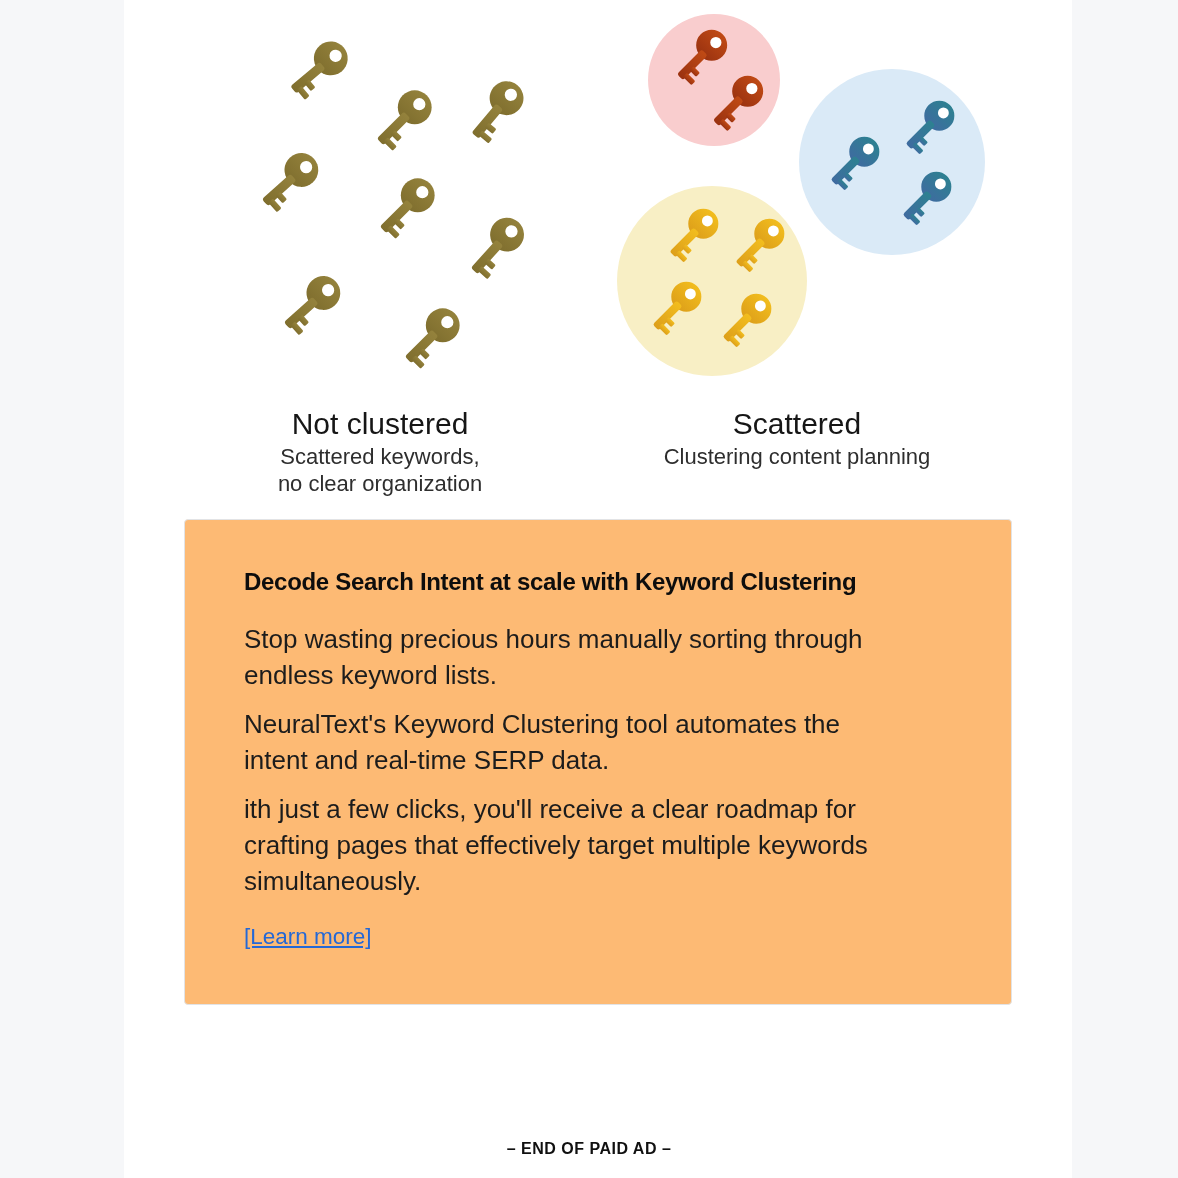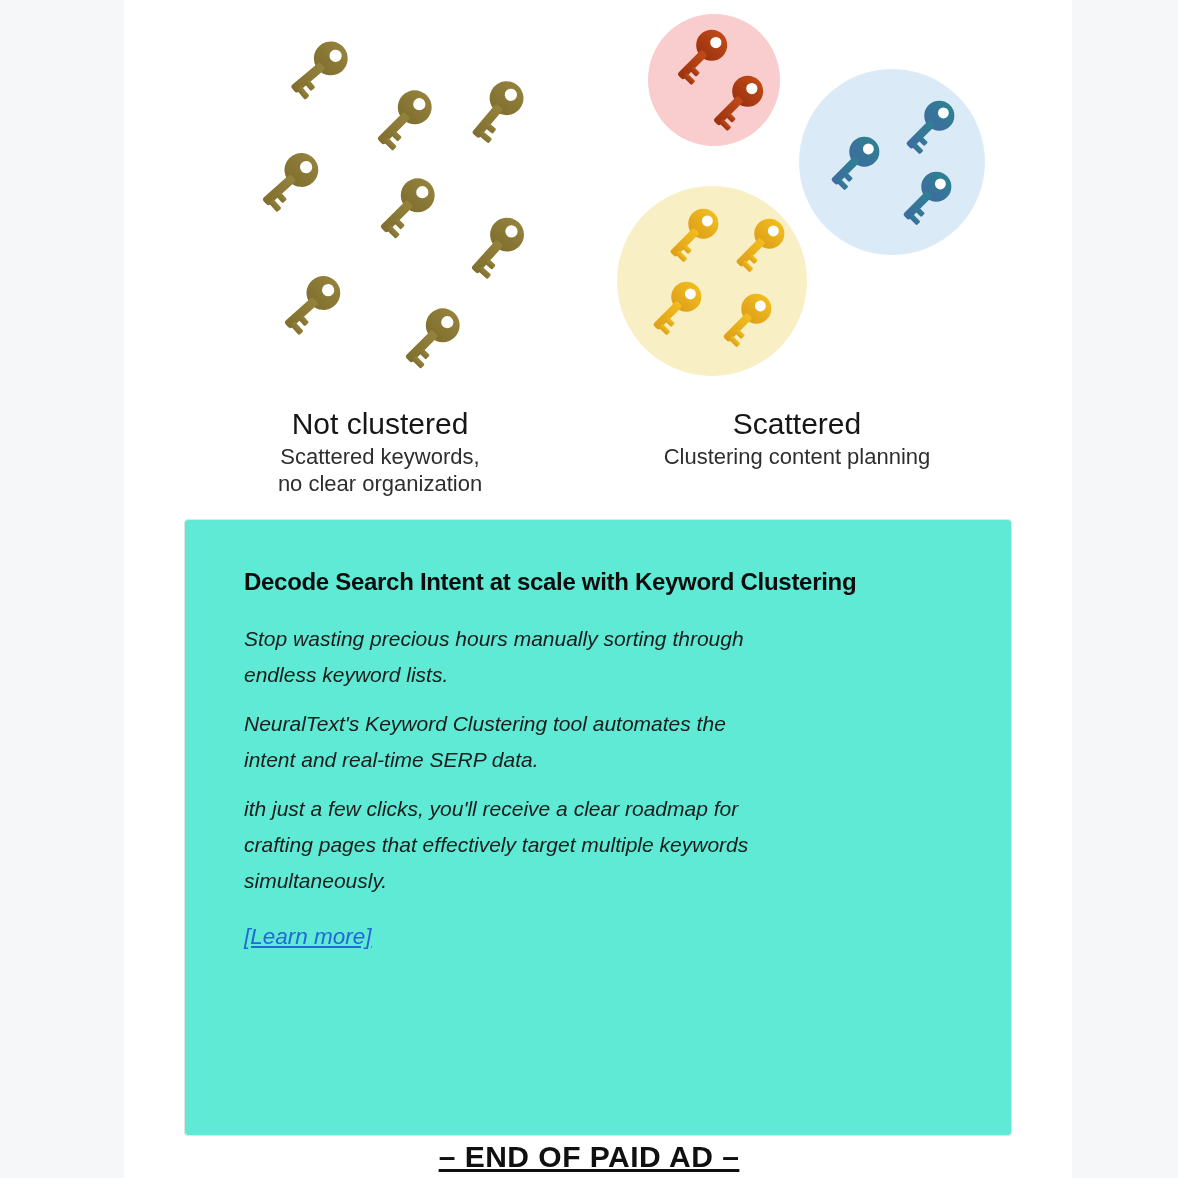--- a/index.html
+++ b/index.html
@@ -23,45 +23,44 @@
   .key svg{display:block;}
 
   .label{position:absolute;text-align:center;}
   .label-left{left:210px;top:405px;width:340px;}
   .label-right{left:622px;top:405px;width:350px;}
   .label-title{font-size:30px;line-height:38px;color:#161616;}
   .label-sub{font-size:22px;line-height:27px;color:#2e2e2e;}
 
   .ad-box{
     position:absolute;left:184px;top:519px;
-    width:828px;height:617px;box-sizing:border-box;
-    background:#5eead4;
+    width:828px;height:486px;box-sizing:border-box;
+    background:#fdba74;
     border:1px solid #e2e3e5;
     border-radius:4px;
     padding:47px 58px 4px 59px;
   }
   .ad-heading{
     margin:0 0 24px 0;
     font-size:24px;line-height:30px;
     font-weight:bold;letter-spacing:-0.3px;
     color:#0d0d0d;
   }
   .ad-para{margin:0 0 13px 0;}
-  .ad-line{display:block;font-size:21px;line-height:36px;color:#1c1c1c;font-style:italic;}
+  .ad-line{display:block;font-size:26px;line-height:36px;color:#1c1c1c;}
   .learn-more{
     display:inline-block;margin-top:8px;
     font-size:22.5px;line-height:34px;
-    text-decoration:underline;cursor:pointer;font-style:italic;
+    text-decoration:underline;cursor:pointer;
   }
   .footer{
     position:absolute;left:0;top:1140px;width:1178px;
     text-align:center;
-    font-size:30px;font-weight:bold;letter-spacing:0.5px;
+    font-size:16px;font-weight:bold;letter-spacing:0.5px;
     color:#101010;
-    text-decoration:underline;
   }
 </style>
 </head>
 <body style="background: rgb(246, 247, 249);">
 
 <div class="page">
   <div class="email-column" style="background: rgb(255, 255, 255);"></div>
 
   <div id="key-art">
       <div class="cluster-circle" style="left: 648px; top: 14px; height: 132px; width: 132px; background: rgb(249, 205, 206);"></div>

